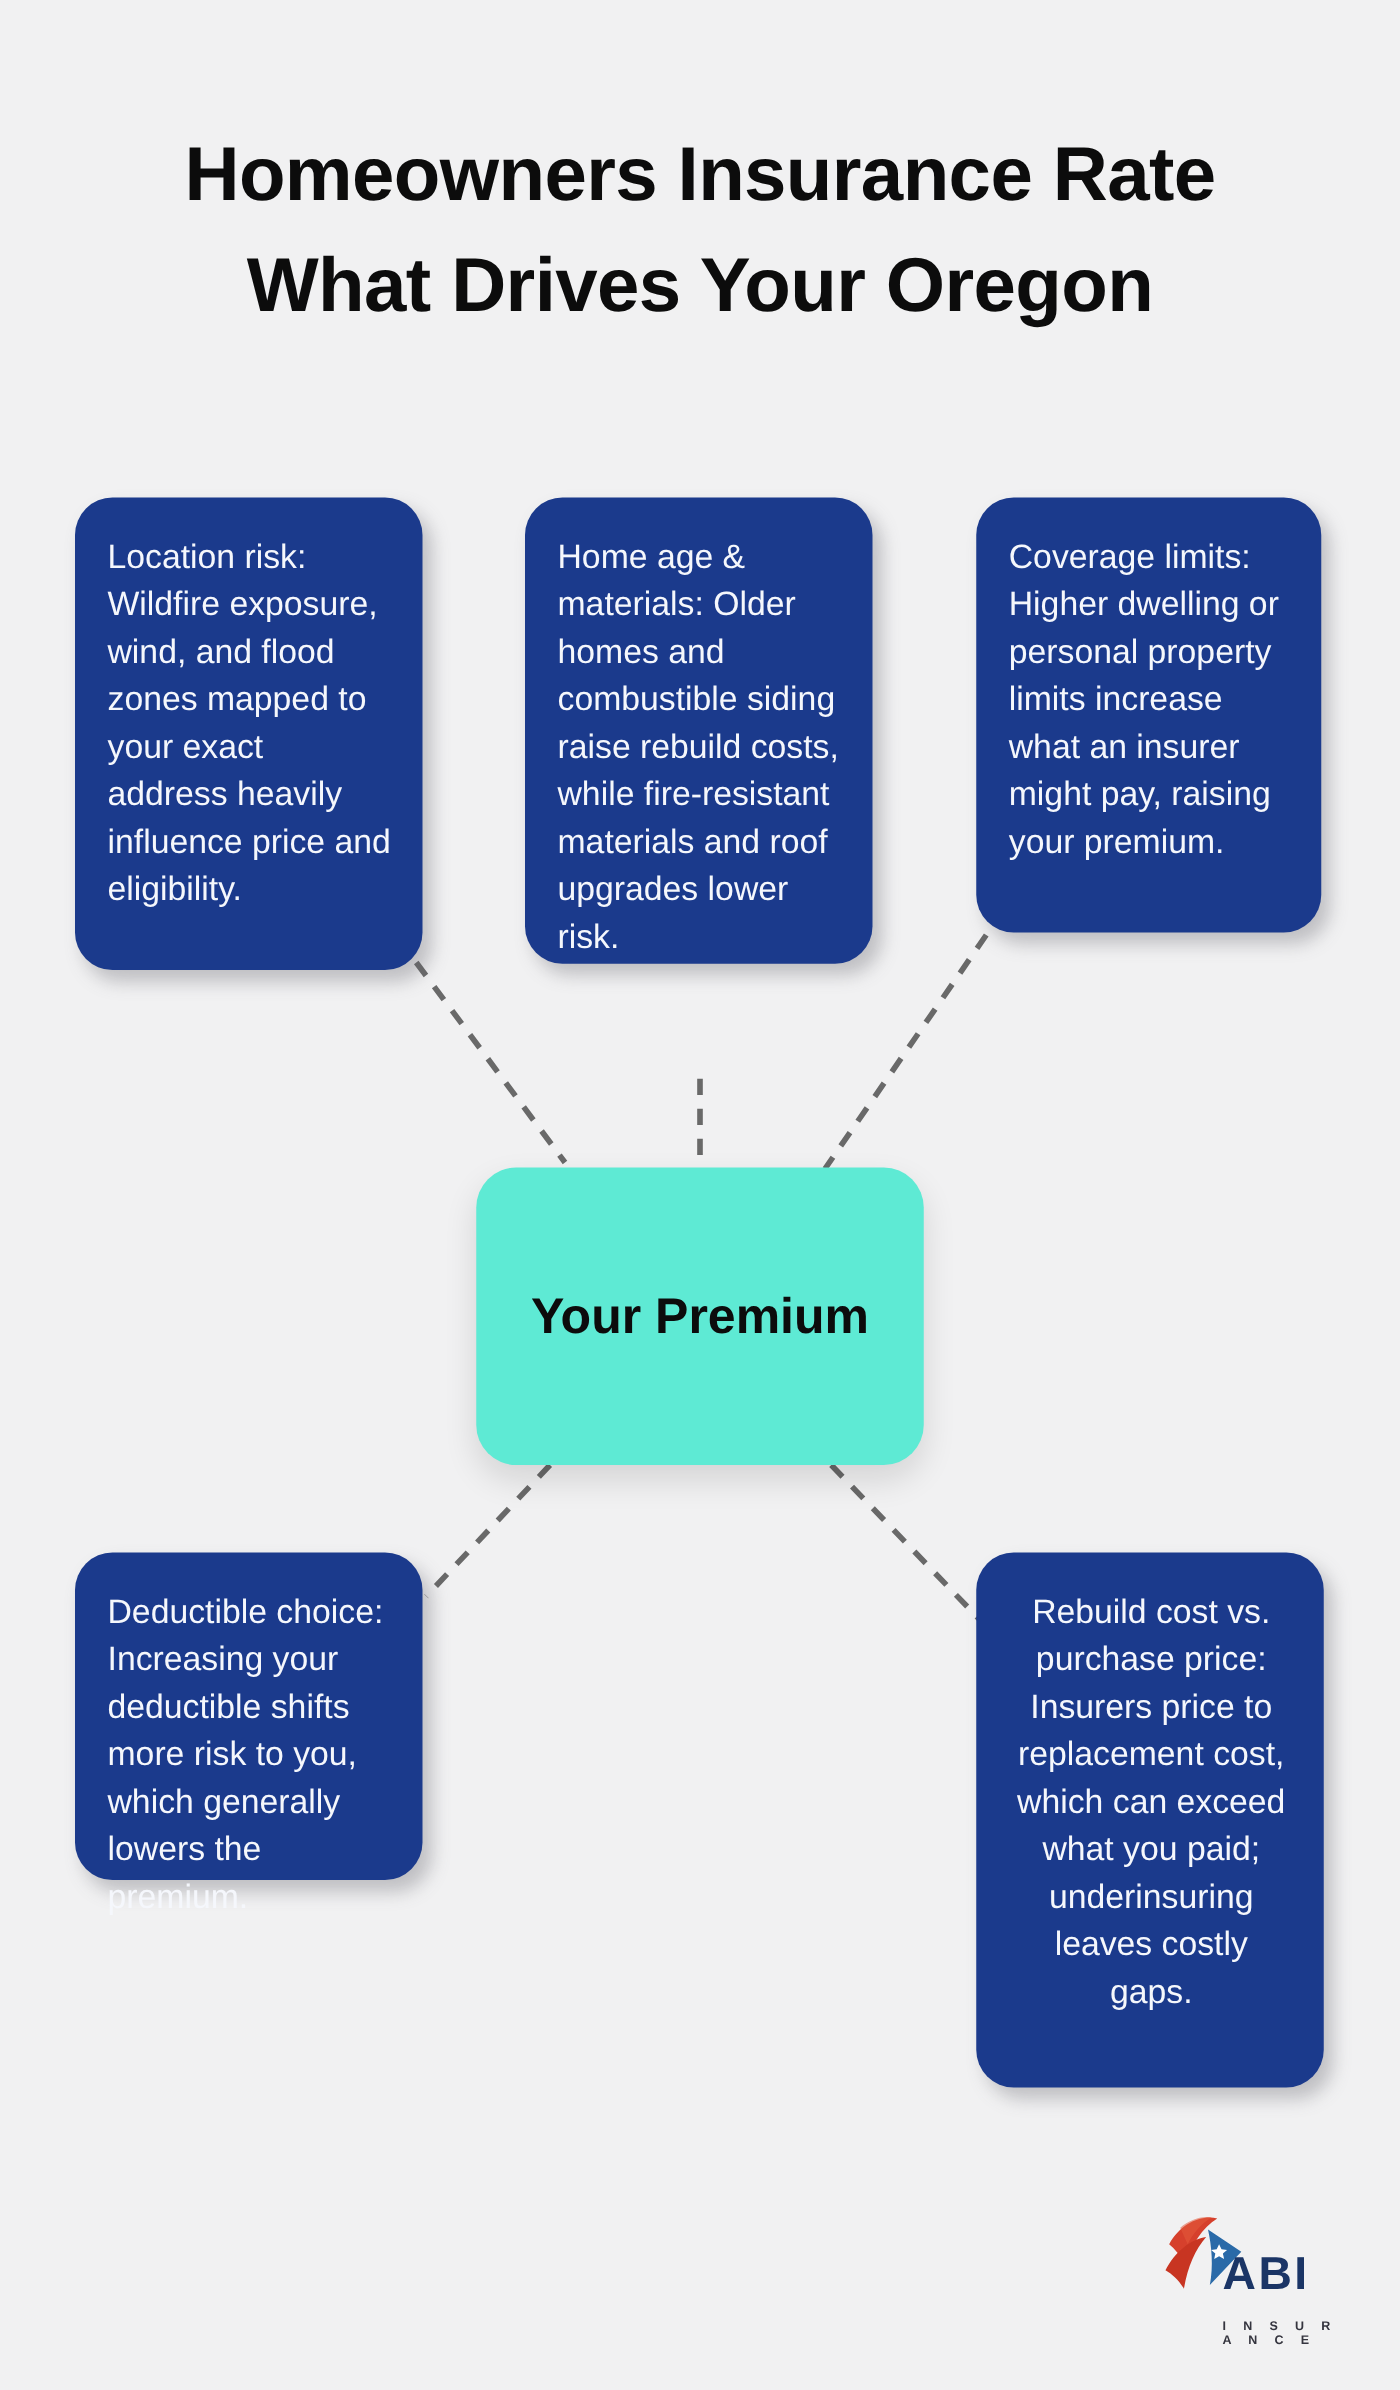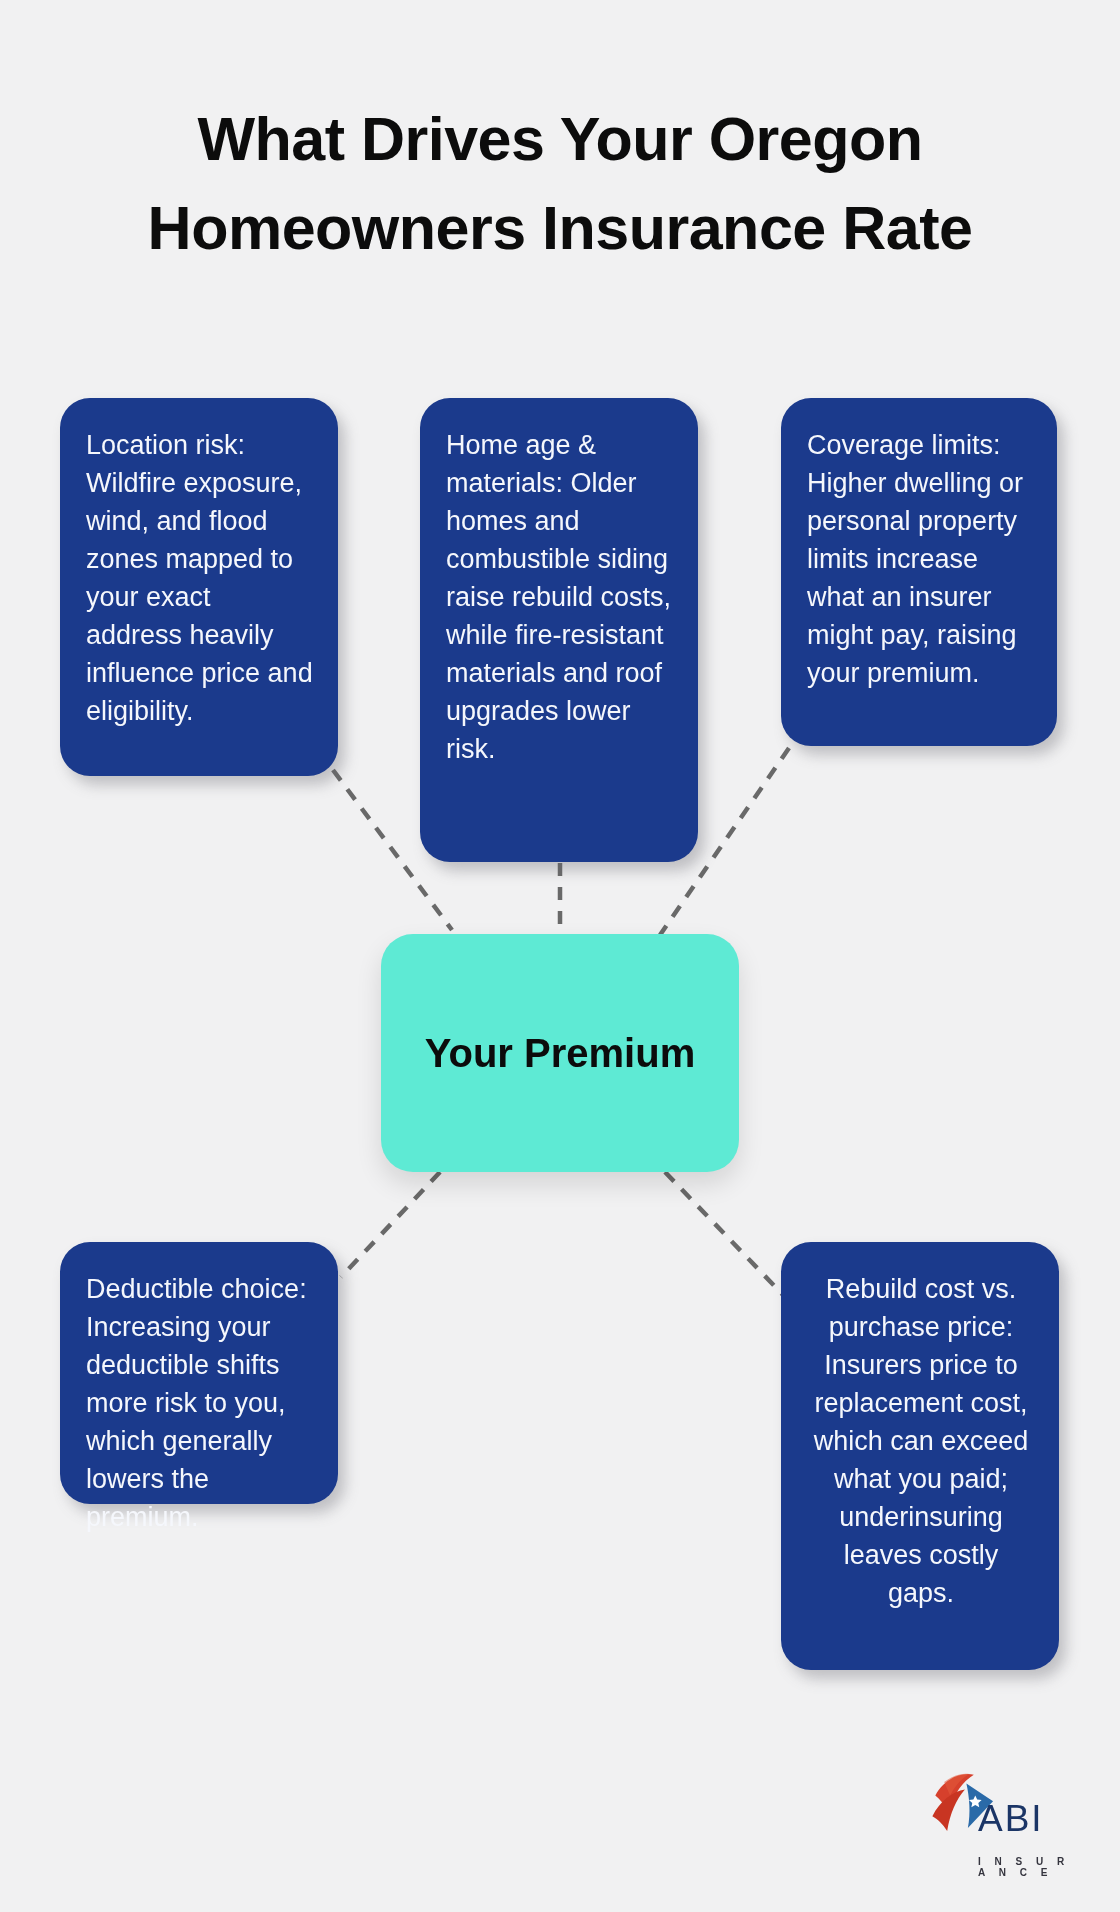--- a/index.html
+++ b/index.html
@@ -44,21 +44,21 @@
     background: #1b3a8c;
     color: #f5f7fc;
     border-radius: 30px;
     padding: 28px 24px 6px 26px;
     box-sizing: border-box;
     font-size: 27px;
     line-height: 38px;
     box-shadow: 7px 9px 14px rgba(100,100,110,0.35);
   }
   .card-location   { left: 60px;  top: 398px;  width: 278px; height: 378px; }
-  .card-home       { left: 420px; top: 398px;  width: 278px; height: 464px; }
+  .card-home       { left: 420px; top: 398px;  width: 278px; height: 373px; }
   .card-coverage   { left: 781px; top: 398px;  width: 276px; height: 348px; }
   .card-deductible { left: 60px;  top: 1242px; width: 278px; height: 262px; }
   .card-rebuild    { left: 781px; top: 1242px; width: 278px; height: 428px; text-align: center; }
   .center-card {
     position: absolute;
     z-index: 3;
     left: 381px;
     top: 934px;
     width: 358px;
     height: 238px;
@@ -90,41 +90,41 @@
     height: 84px;
   }
   .logo-text {
     position: absolute;
     left: 56px;
     top: 34px;
     width: 94px;
   }
   .logo-name {
     font-size: 37px;
-    font-weight: 400;
+    font-weight: 700;
     letter-spacing: 2px;
     color: #1b3566;
     line-height: 38px;
   }
   .logo-tagline {
     font-size: 10px;
     font-weight: 700;
     letter-spacing: 5.5px;
     color: #35353f;
     margin-top: 18px;
   }
 </style>
 </head>
 <body>
 
 <div class="canvas">
 
   <div class="title">
+    <div>Homeowners Insurance Rate</div>
     <div>What Drives Your Oregon</div>
-    <div>Homeowners Insurance Rate</div>
   </div>
 
   <svg class="connectors" width="1120" height="1912" viewBox="0 0 1120 1912">
     <line x1="333" y1="770" x2="452" y2="930"></line>
     <line x1="560" y1="863" x2="560" y2="933"></line>
     <line x1="789" y1="748" x2="660" y2="935"></line>
     <line x1="440" y1="1172" x2="341" y2="1277"></line>
     <line x1="665" y1="1172" x2="786" y2="1298"></line>
   </svg>
 

